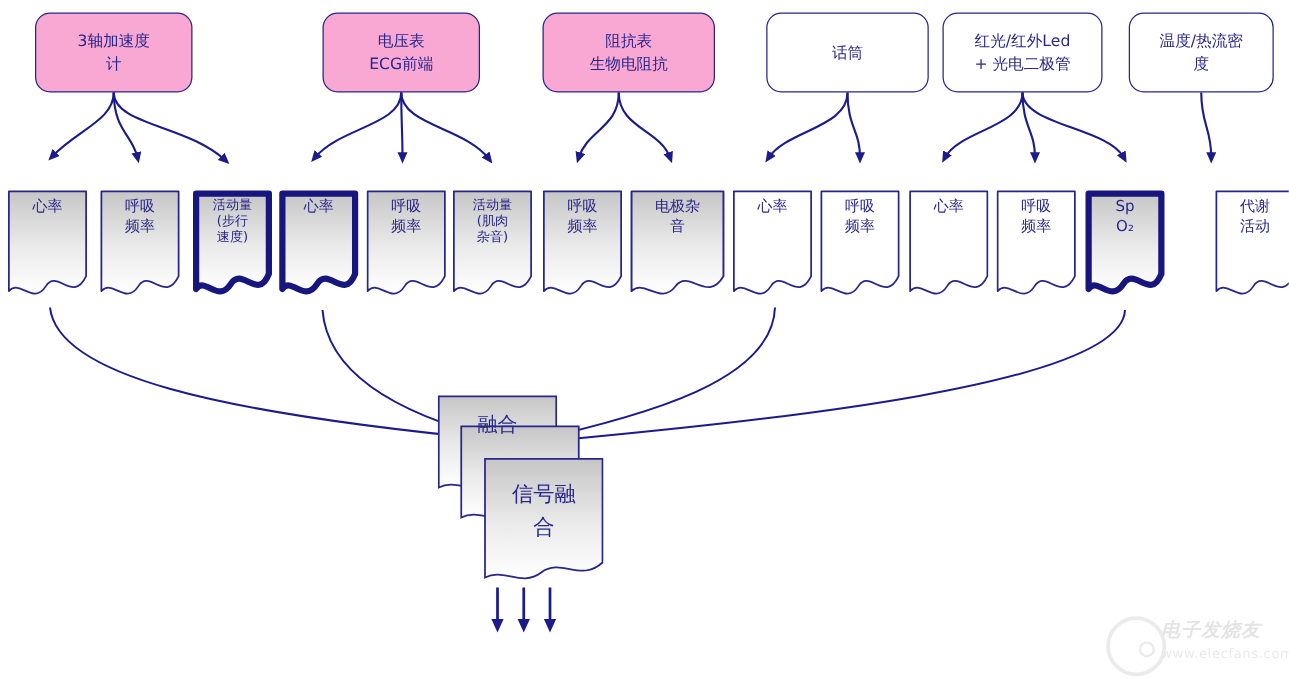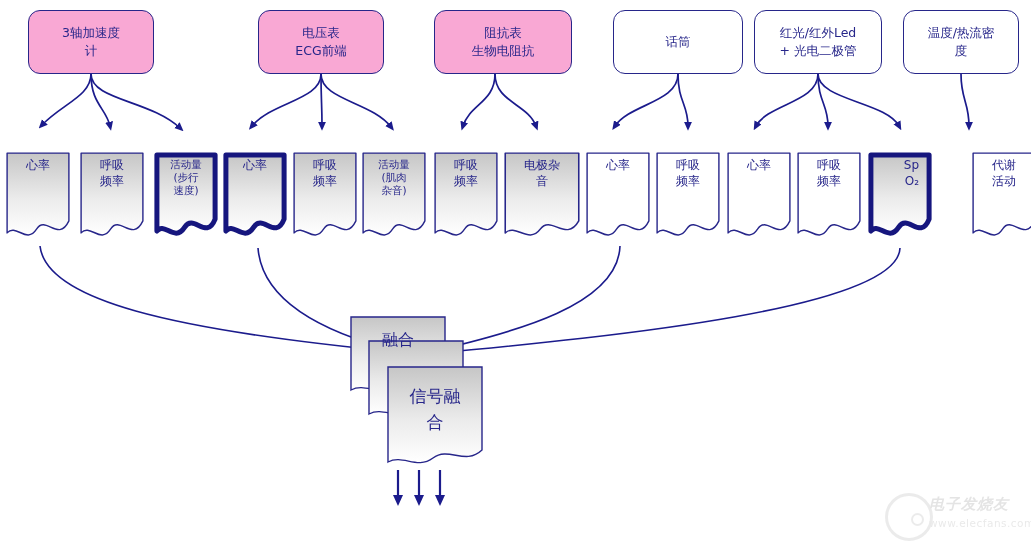--- a/index.html
+++ b/index.html
@@ -12,21 +12,21 @@
           border-radius:12px;display:flex;align-items:center;justify-content:center;
           text-align:center;color:#27268a;font-size:12.5px;line-height:1.45;
           padding:2px 4px;white-space:pre-line;}
   .sensor.cyan{background:#f9a8d4;}
   .sensor.plain{background:#ffffff;}
 
   .doc{position:absolute;color:#27268a;font-size:12px;line-height:1.3;
        text-align:center;}
   .doc .docsvg{position:absolute;left:0;top:0;width:100%;height:100%;}
   .doc .lbl{position:absolute;left:0;right:0;top:6px;white-space:pre-line;
-            z-index:2;padding:0 13px;}
+            z-index:2;padding:0 2px;}
   .doc .lbl.small{font-size:10.5px;line-height:1.22;}
 
   .fusion{position:absolute;color:#27268a;text-align:center;}
   .fusion .docsvg{position:absolute;left:0;top:0;width:100%;height:100%;}
   .fusion .lbl{position:absolute;left:0;right:0;z-index:3;white-space:pre-line;}
 
   #outlabel{position:absolute;color:#1b1b7a;font-style:italic;font-weight:bold;
             font-size:21px;white-space:pre;}
 
   #wm{position:absolute;right:6px;bottom:4px;width:140px;height:52px;opacity:.55;}
@@ -199,21 +199,21 @@
         </svg>
         <span class="lbl">心率</span>
       </div>
       <div class="doc" style="left: 797px; top: 152px; width: 64px; height: 92px;">
         <svg class="docsvg" viewBox="0 0 64 92" preserveAspectRatio="none">
           <path d="M1.1,1.1 H62.9 V68.9 C52.48,90.9 39.68,62.900000000000006 30.72,76.9 C20.48,92.9 10.24,70.9 1.1,80.9 Z" fill="#ffffff" stroke="#27268a" stroke-width="1.4" stroke-linejoin="round"></path>
         </svg>
         <span class="lbl">呼吸
 频率</span>
       </div>
-      <div class="doc" style="left: 868px; top: 152px; width: 64px; height: 92px; text-align: right;">
+      <div class="doc" style="left: 868px; top: 152px; width: 64px; height: 92px;">
         <svg class="docsvg" viewBox="0 0 64 92" preserveAspectRatio="none">
           <path d="M2.9,2.9 H61.1 V67.1 C52.48,89.1 39.68,61.099999999999994 30.72,75.1 C20.48,91.1 10.24,69.1 2.9,79.1 Z" fill="url(#docgrad)" stroke="#16167e" stroke-width="5" stroke-linejoin="round"></path>
         </svg>
         <span class="lbl">Sp
 O₂</span>
       </div>
       <div class="doc" style="left: 972px; top: 152px; width: 64px; height: 92px;">
         <svg class="docsvg" viewBox="0 0 64 92" preserveAspectRatio="none">
           <path d="M1.1,1.1 H62.9 V68.9 C52.48,90.9 39.68,62.900000000000006 30.72,76.9 C20.48,92.9 10.24,70.9 1.1,80.9 Z" fill="#ffffff" stroke="#27268a" stroke-width="1.4" stroke-linejoin="round"></path>
         </svg>

